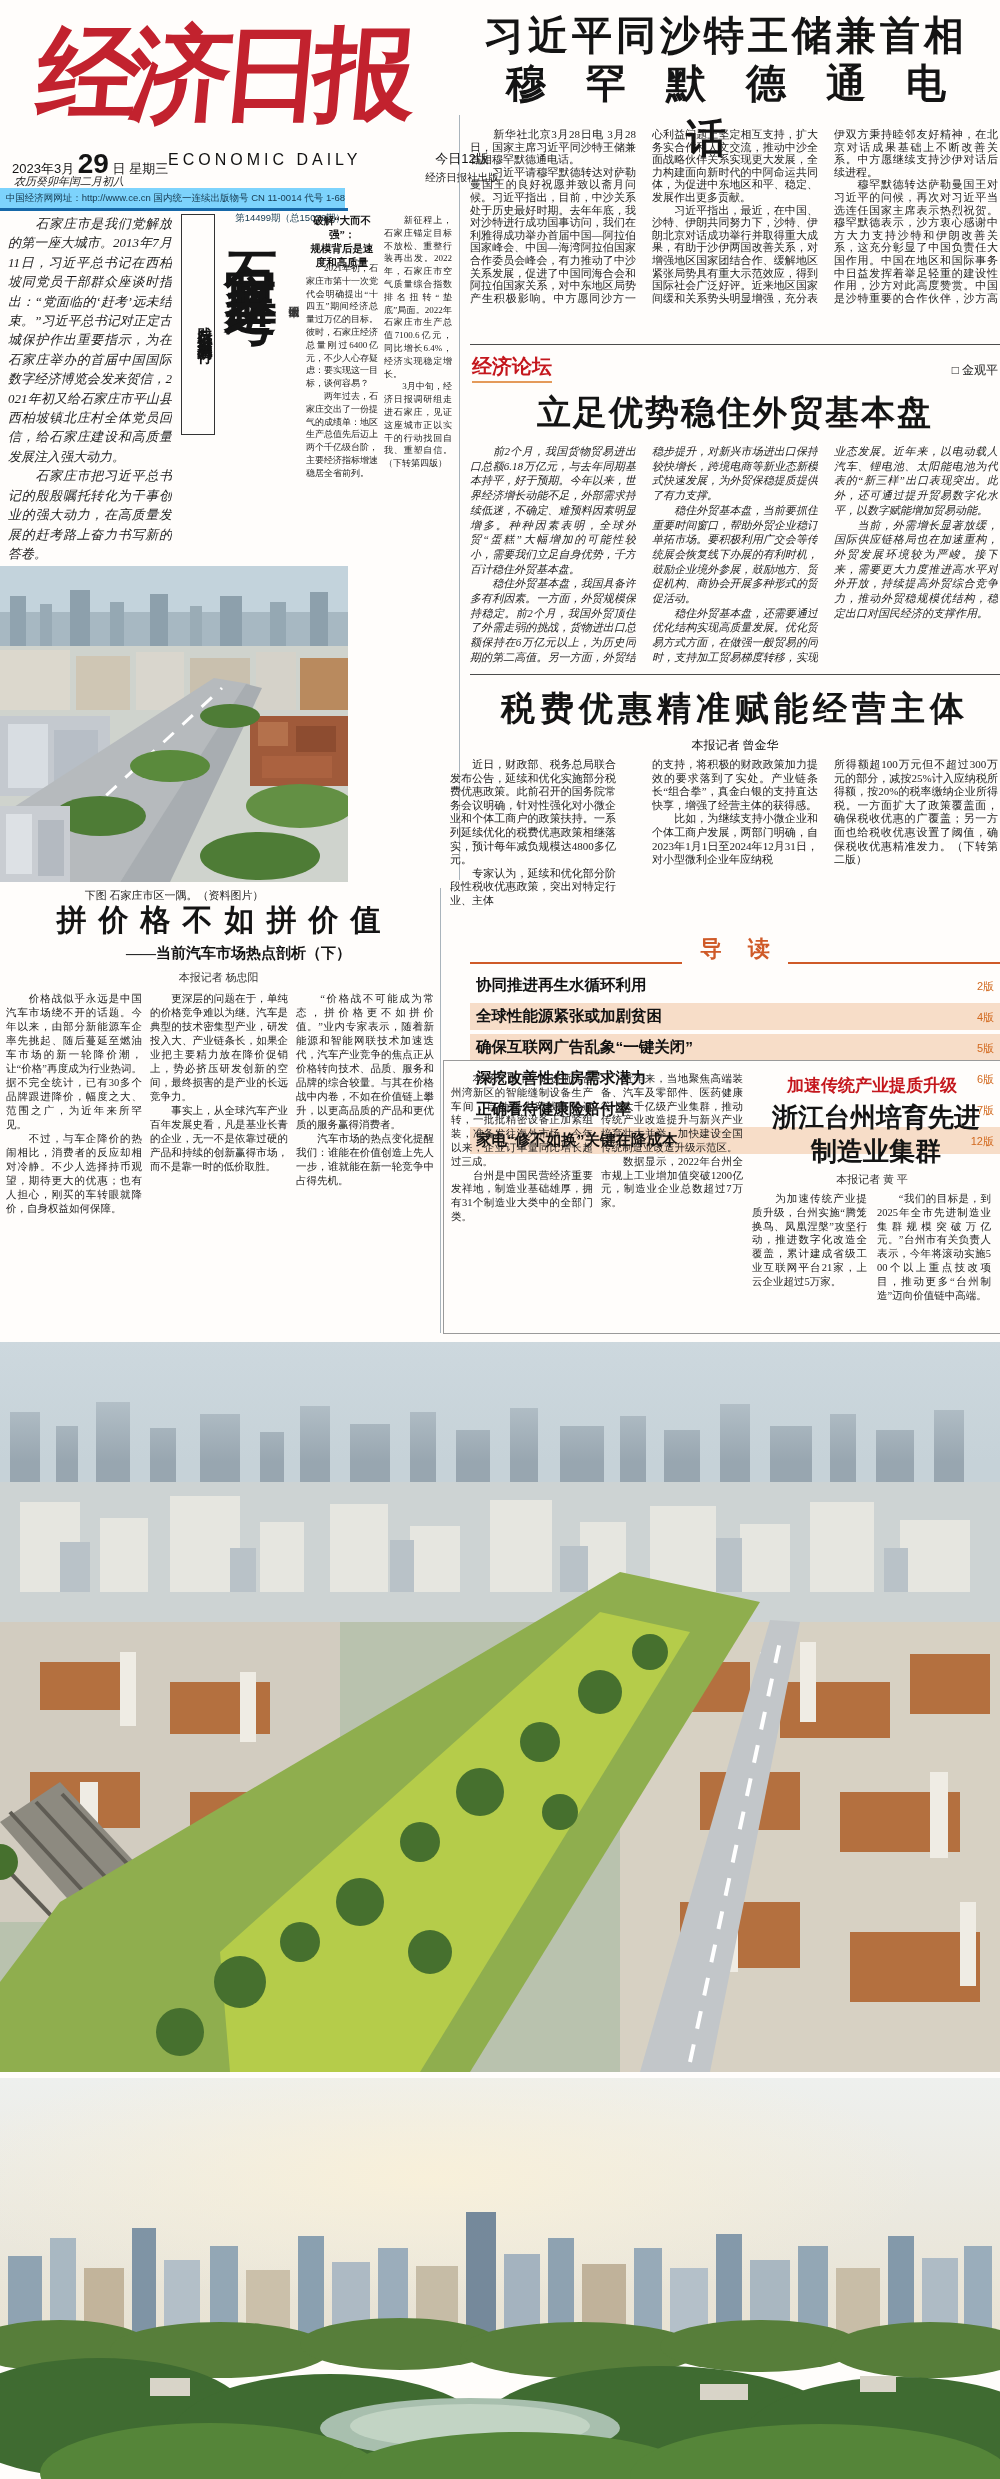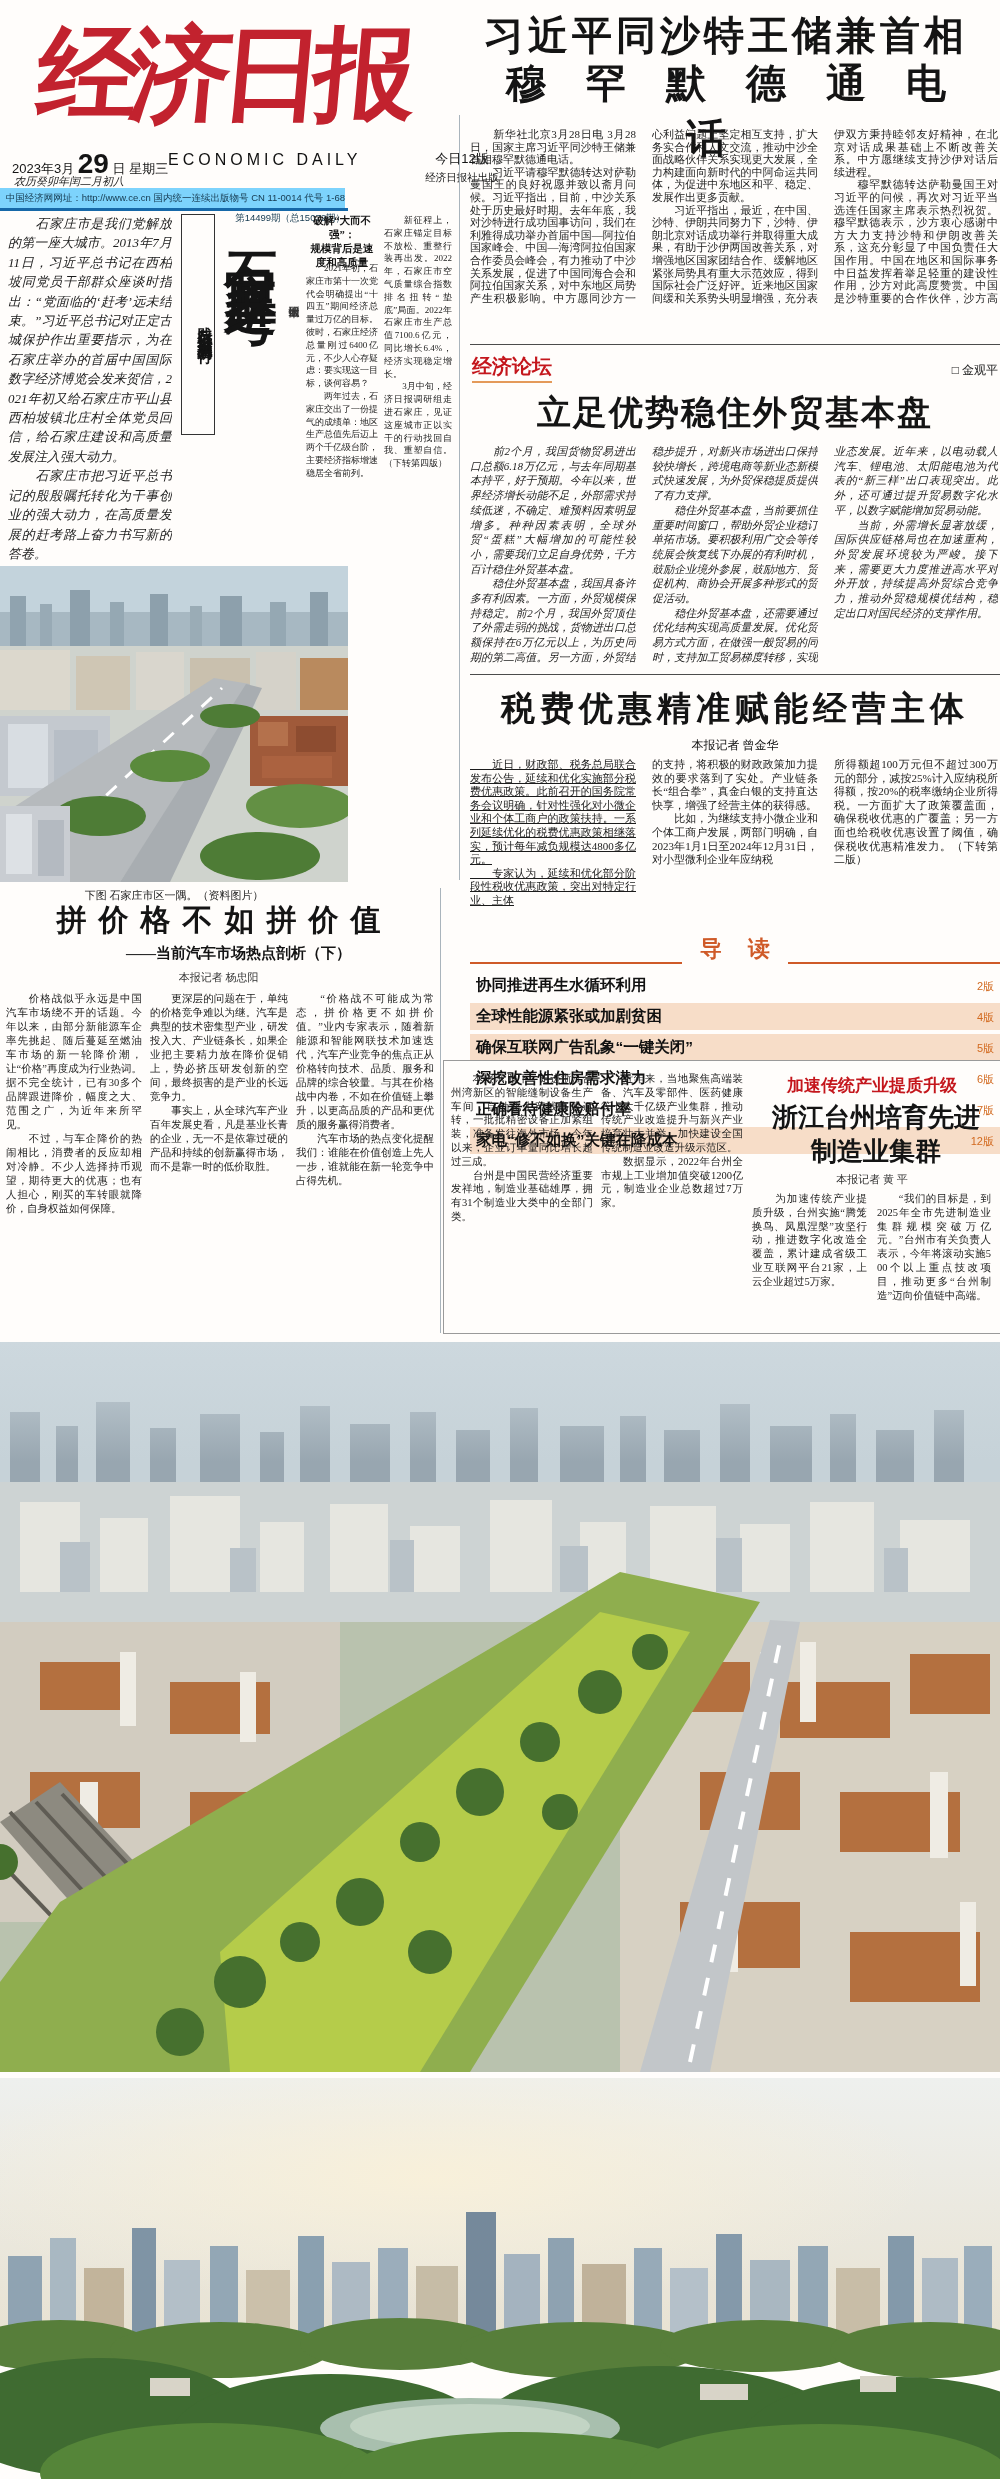--- a/index.html
+++ b/index.html
@@ -62,21 +62,21 @@
                font-weight:bold;letter-spacing:2px;}
   .forumcol{top:444px;height:222px;font-size:11px;line-height:14.7px;font-style:italic;}
   #forumc1{left:470px;width:166px;} #forumc2{left:652px;width:166px;} #forumc3{left:834px;width:164px;}
 
   
   #tax-rule{left:470px;top:674px;width:530px;}
   #tax-title{left:470px;top:686px;width:530px;text-align:center;font-size:34px;font-weight:bold;
              letter-spacing:5px;}
   #tax-byline{left:470px;top:737px;width:530px;text-align:center;font-size:12px;}
   .taxcol{top:758px;height:172px;font-size:11px;line-height:13.6px;}
-  #taxc1{left:470px;width:166px;text-decoration:underline;} #taxc2{left:652px;width:166px;} #taxc3{left:834px;width:164px;}
+  #taxc1{left:450px;width:166px;} #taxc2{left:652px;width:166px;} #taxc3{left:834px;width:164px;}
 
   
   #daodu{left:470px;top:934px;width:530px;height:120px;}
   #daodu .hdr{display:flex;align-items:flex-end;}
   #daodu .hdr .bar{flex:1;height:2px;background:#cf5a28;}
   #daodu .hdr .t{font-size:22px;font-weight:bold;color:#cf5a28;letter-spacing:10px;
                  margin:0 8px 0 18px;}
   #daodu .grid{display:grid;grid-template-columns:1fr;column-gap:14px;row-gap:4px;
                margin-top:8px;}
   .ditem{display:flex;justify-content:space-between;align-items:baseline;padding:3px 6px;

